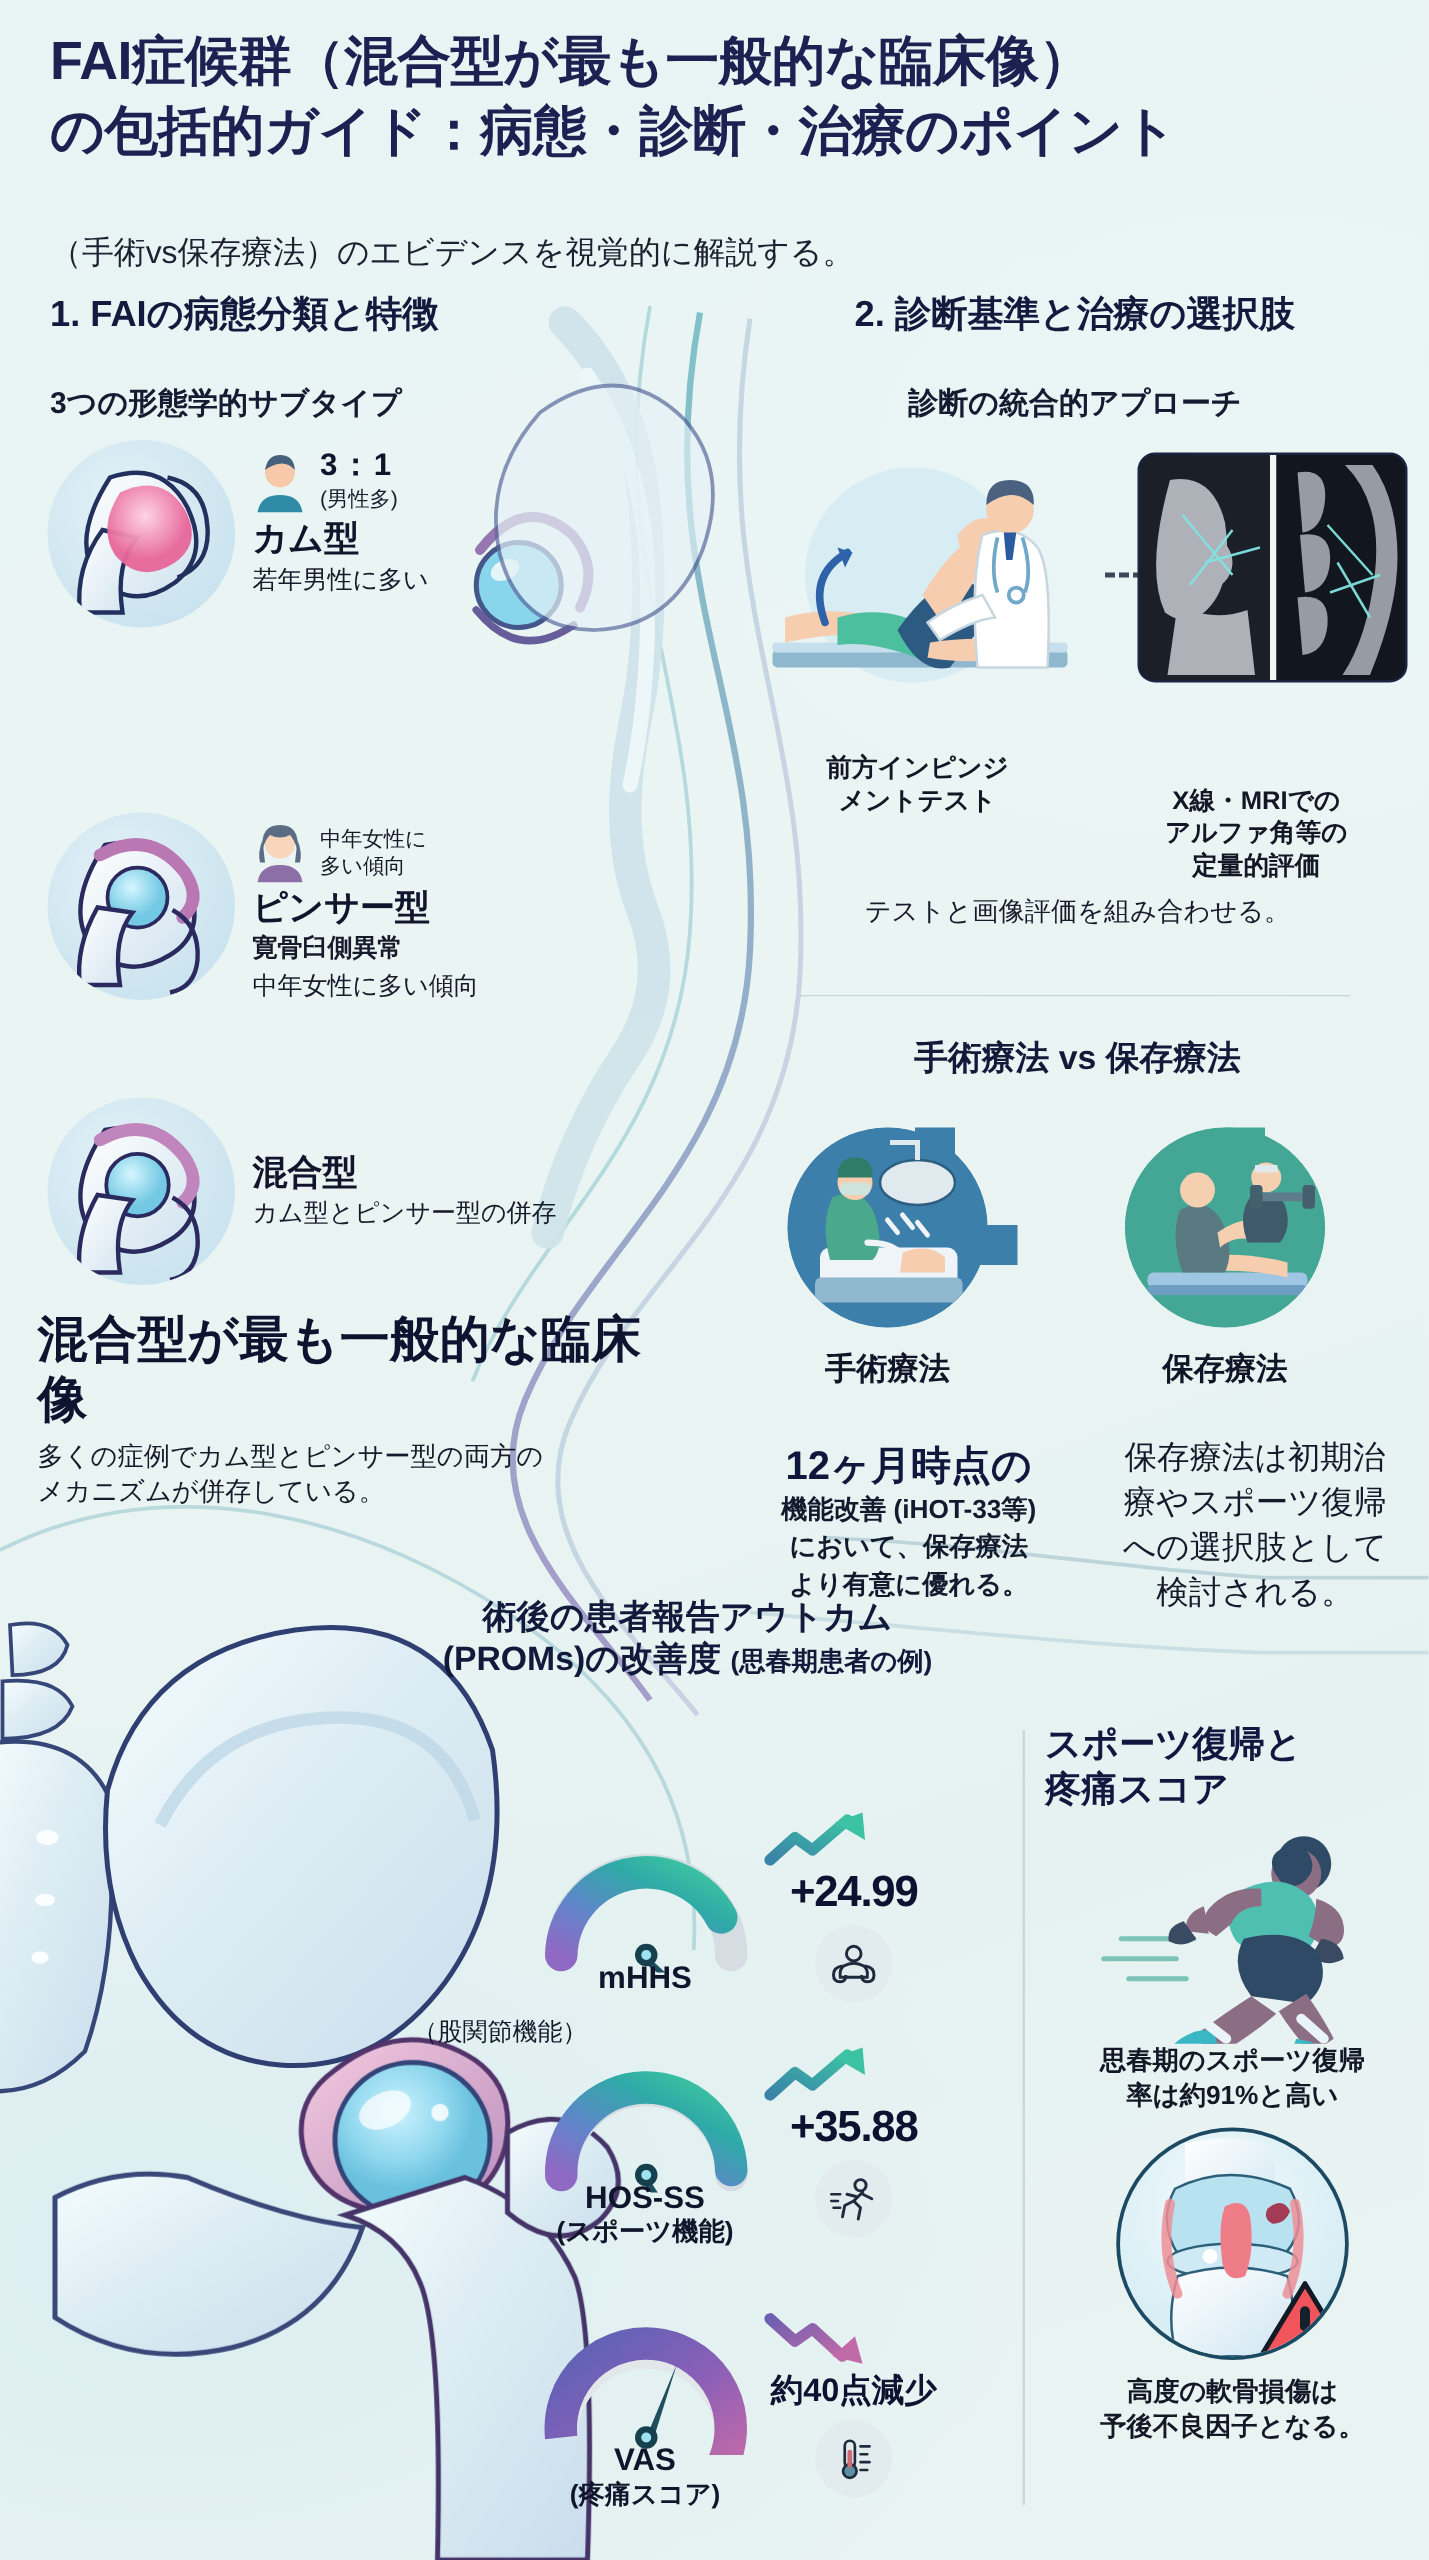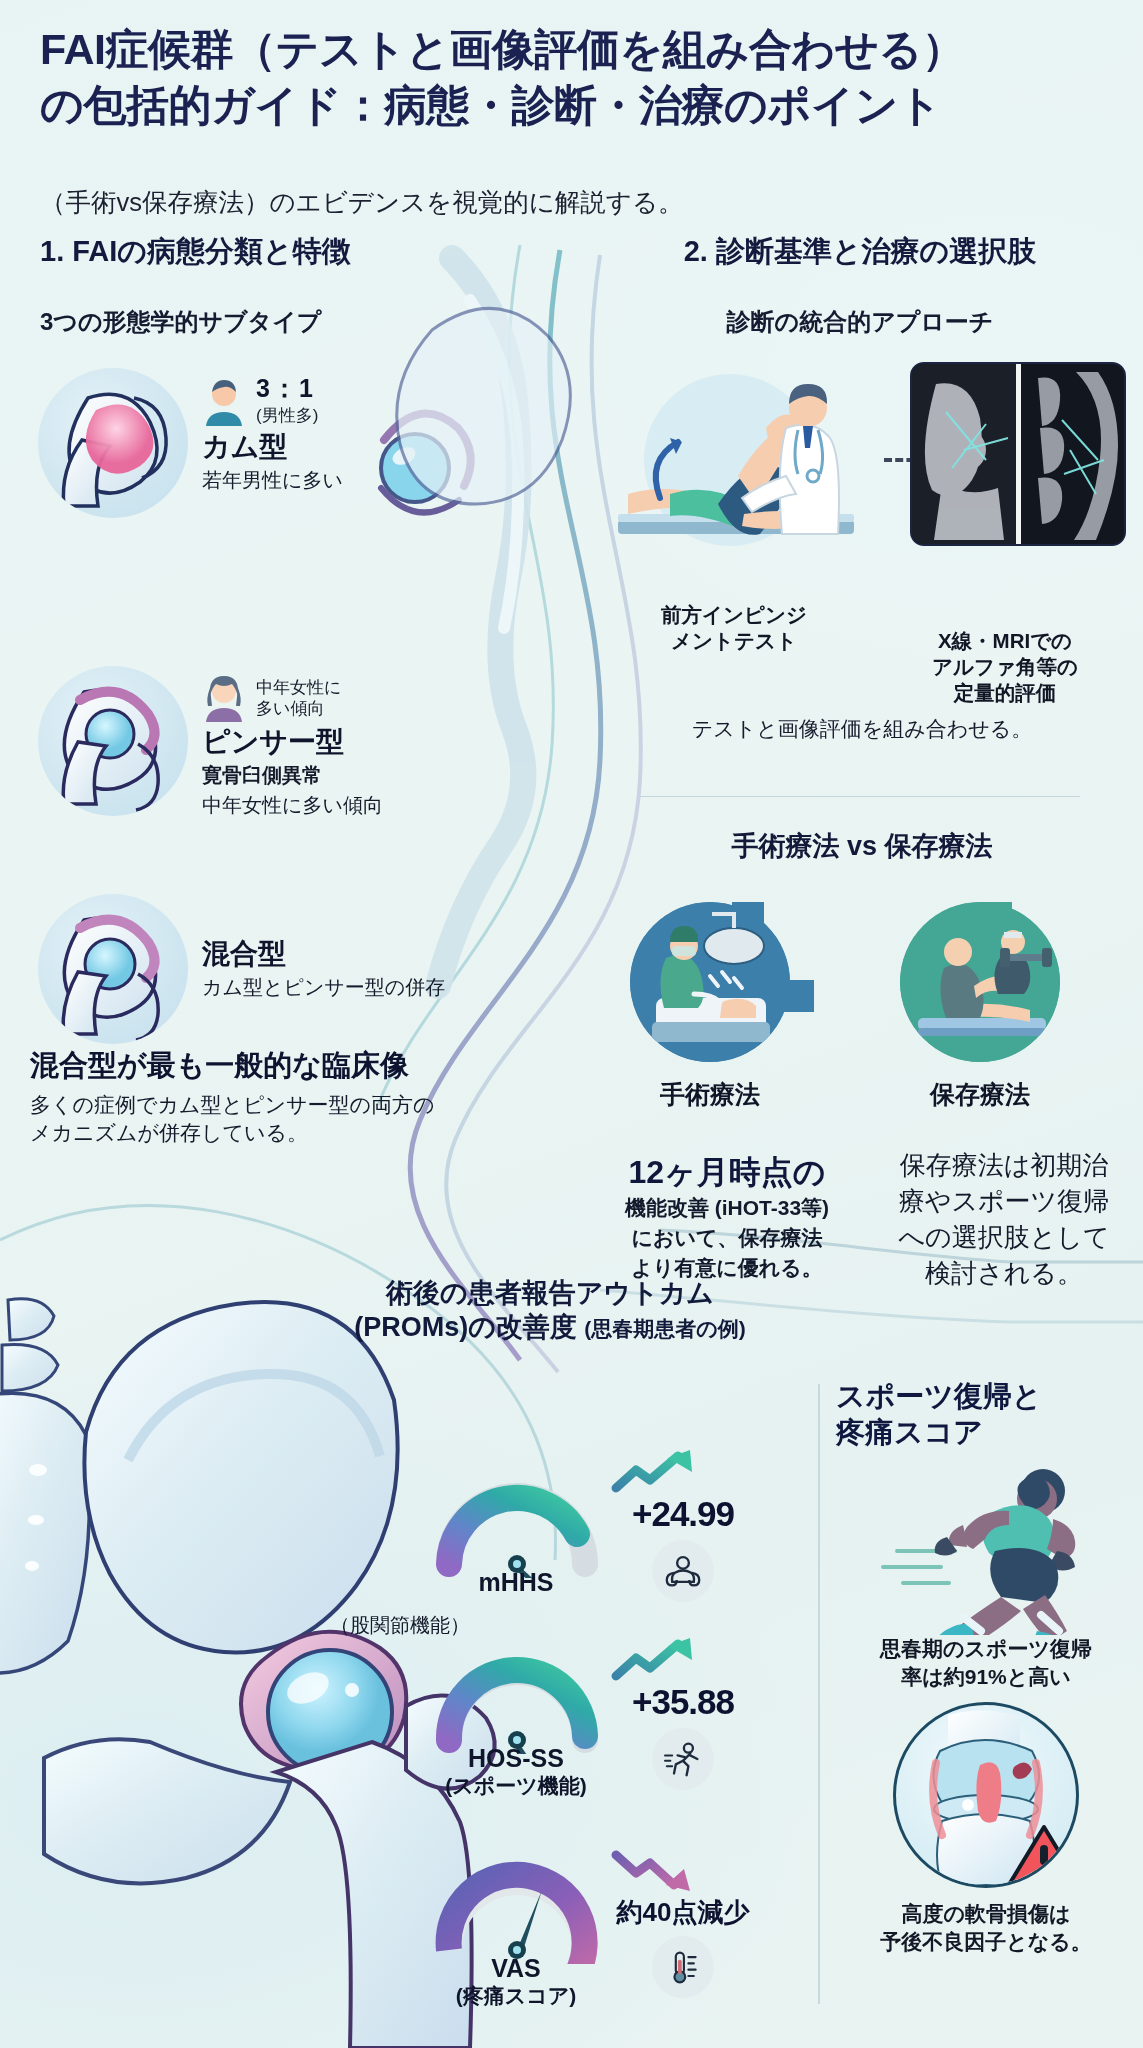--- a/index.html
+++ b/index.html
@@ -32,38 +32,38 @@
   }
   
   .sec-h{font-size:29px;font-weight:bold;color:#141a3d;margin:0;}
   .sub-h{font-size:24px;font-weight:bold;color:#151b30;margin:0;}
 
   
   .col1{position:absolute;left:36px;top:232px;width:470px;}
   .col1 .sec-h{margin-left:4px;}
   .col1 .sub-h{margin:34px 0 0 4px;}
 
-  .subtype{position:absolute;display:flex;align-items:flex-start;margin-top:16px;}
+  .subtype{position:absolute;display:flex;align-items:flex-start;}
   .st-circle{
     width:150px;height:150px;border-radius:50%;flex:none;position:relative;
     background:radial-gradient(circle at 40% 35%,#e4f1f7 0%,#cfe6f0 60%,#c3dfec 100%);
     overflow:hidden;
   }
   .st-txt{margin-left:14px;padding-top:8px;}
   .st-person{display:flex;align-items:center;gap:10px;margin-bottom:2px;}
   .avatar{width:44px;height:48px;flex:none;}
   .ratio{font-size:25px;font-weight:bold;color:#11152b;letter-spacing:2px;line-height:1;}
   .ratio-sub{font-size:17px;color:#1a1f30;margin-top:3px;}
   .small-note{font-size:17px;line-height:1.25;color:#151a2a;}
   .st-name{font-size:28px;font-weight:bold;color:#10152c;margin-top:4px;line-height:1.15;}
   .st-desc{font-size:20px;color:#161b2c;line-height:1.3;margin-top:4px;}
   .st-desc.b{font-weight:bold;}
 
   .callout{position:absolute;left:30px;top:1048px;width:520px;}
-  .callout h3{font-size:29px;font-weight:bold;color:#0e1430;margin:0;line-height:1.2;}
+  .callout h3{font-size:40px;font-weight:bold;color:#0e1430;margin:0;line-height:1.2;}
   .callout p{font-size:21px;line-height:1.35;color:#161b2c;margin:8px 0 0 0;}
 
   
   .col2{position:absolute;left:600px;top:232px;width:520px;}
   .col2 .sec-h{text-align:center;}
   .col2 .sub-h{text-align:center;margin-top:34px;}
 
   .dx-row{position:absolute;left:588px;top:350px;width:548px;height:215px;}
   .dx-photo{
     position:absolute;left:22px;top:18px;width:260px;height:185px;border-radius:10px;overflow:hidden;
@@ -195,21 +195,21 @@
       <ellipse cx="404" cy="456" rx="12" ry="8" fill="#fff" opacity="0.8" transform="rotate(-25 404 456)"></ellipse>
       <path d="M384,440 q36,-46 74,-12 q22,26 6,58" fill="none" stroke="#8e6aa8" stroke-width="8" stroke-linecap="round"></path>
       <path d="M381,488 q34,42 78,12" fill="none" stroke="#5a4d92" stroke-width="6" stroke-linecap="round"></path>
 
       <path d="M432,330 q64,-46 116,6 q36,42 14,104 q-24,62 -86,64 q-60,0 -76,-60 q-14,-62 32,-114 z" fill="#e4f1f6" stroke="#4a5a93" stroke-width="3" opacity="0.7"></path>
     </g>
   </svg>
 
   <div class="header">
     <h1 class="title">
-      <span>FAI症候群（テストと画像評価を組み合わせる）</span><br>
+      <span>FAI症候群（混合型が最も一般的な臨床像）</span><br>
       <span>の包括的ガイド：病態・診断・治療のポイント</span>
     </h1>
     <p class="subtitle">
       <br>
       <span>（手術vs保存療法）のエビデンスを視覚的に解説する。</span>
     </p>
   </div>
 
   <div class="col1">
     <h2 class="sec-h">1. FAIの病態分類と特徴</h2>

